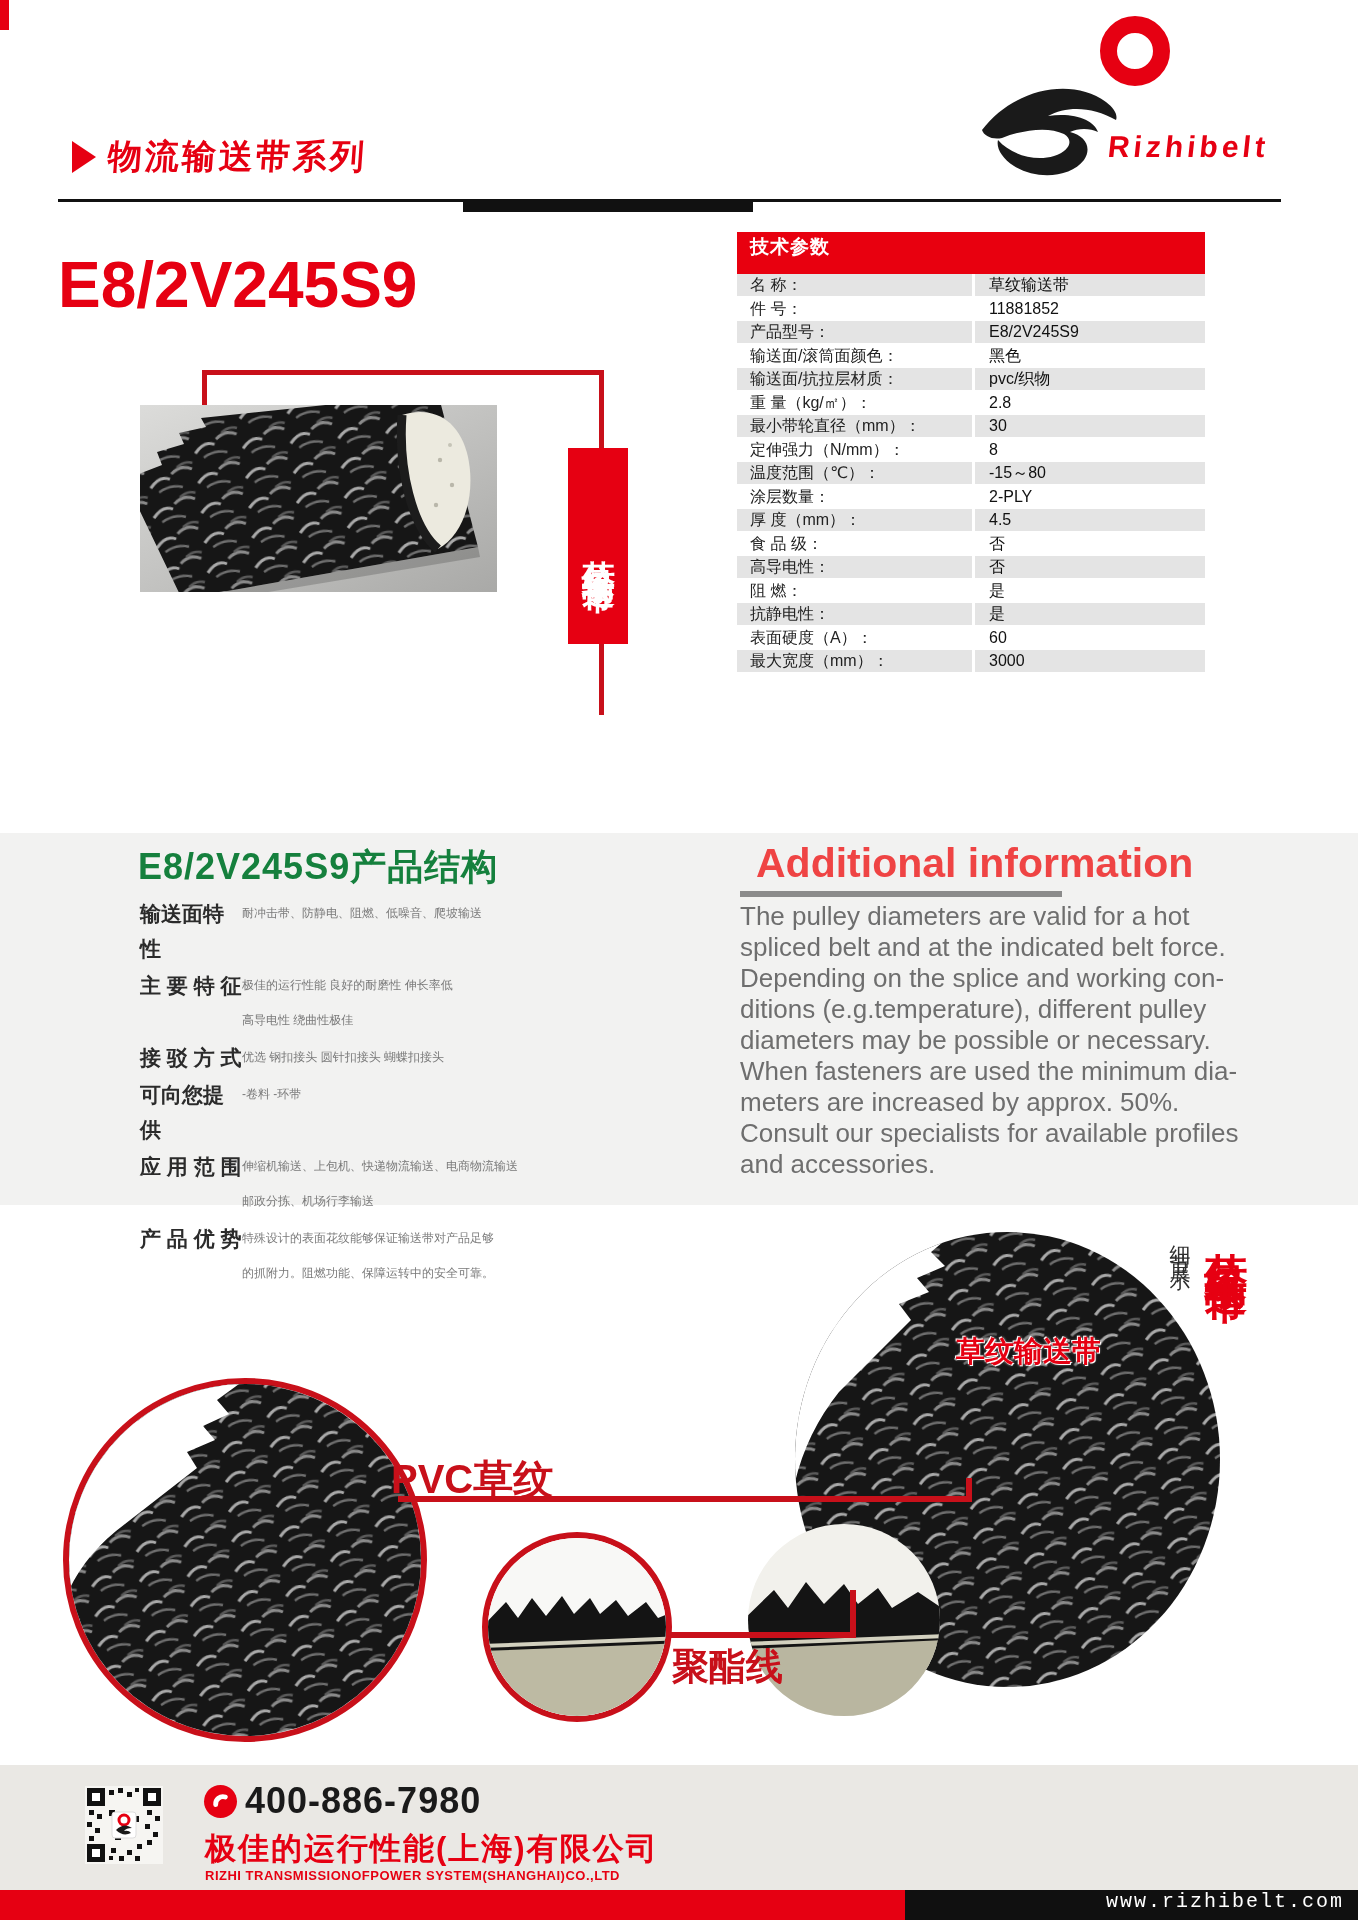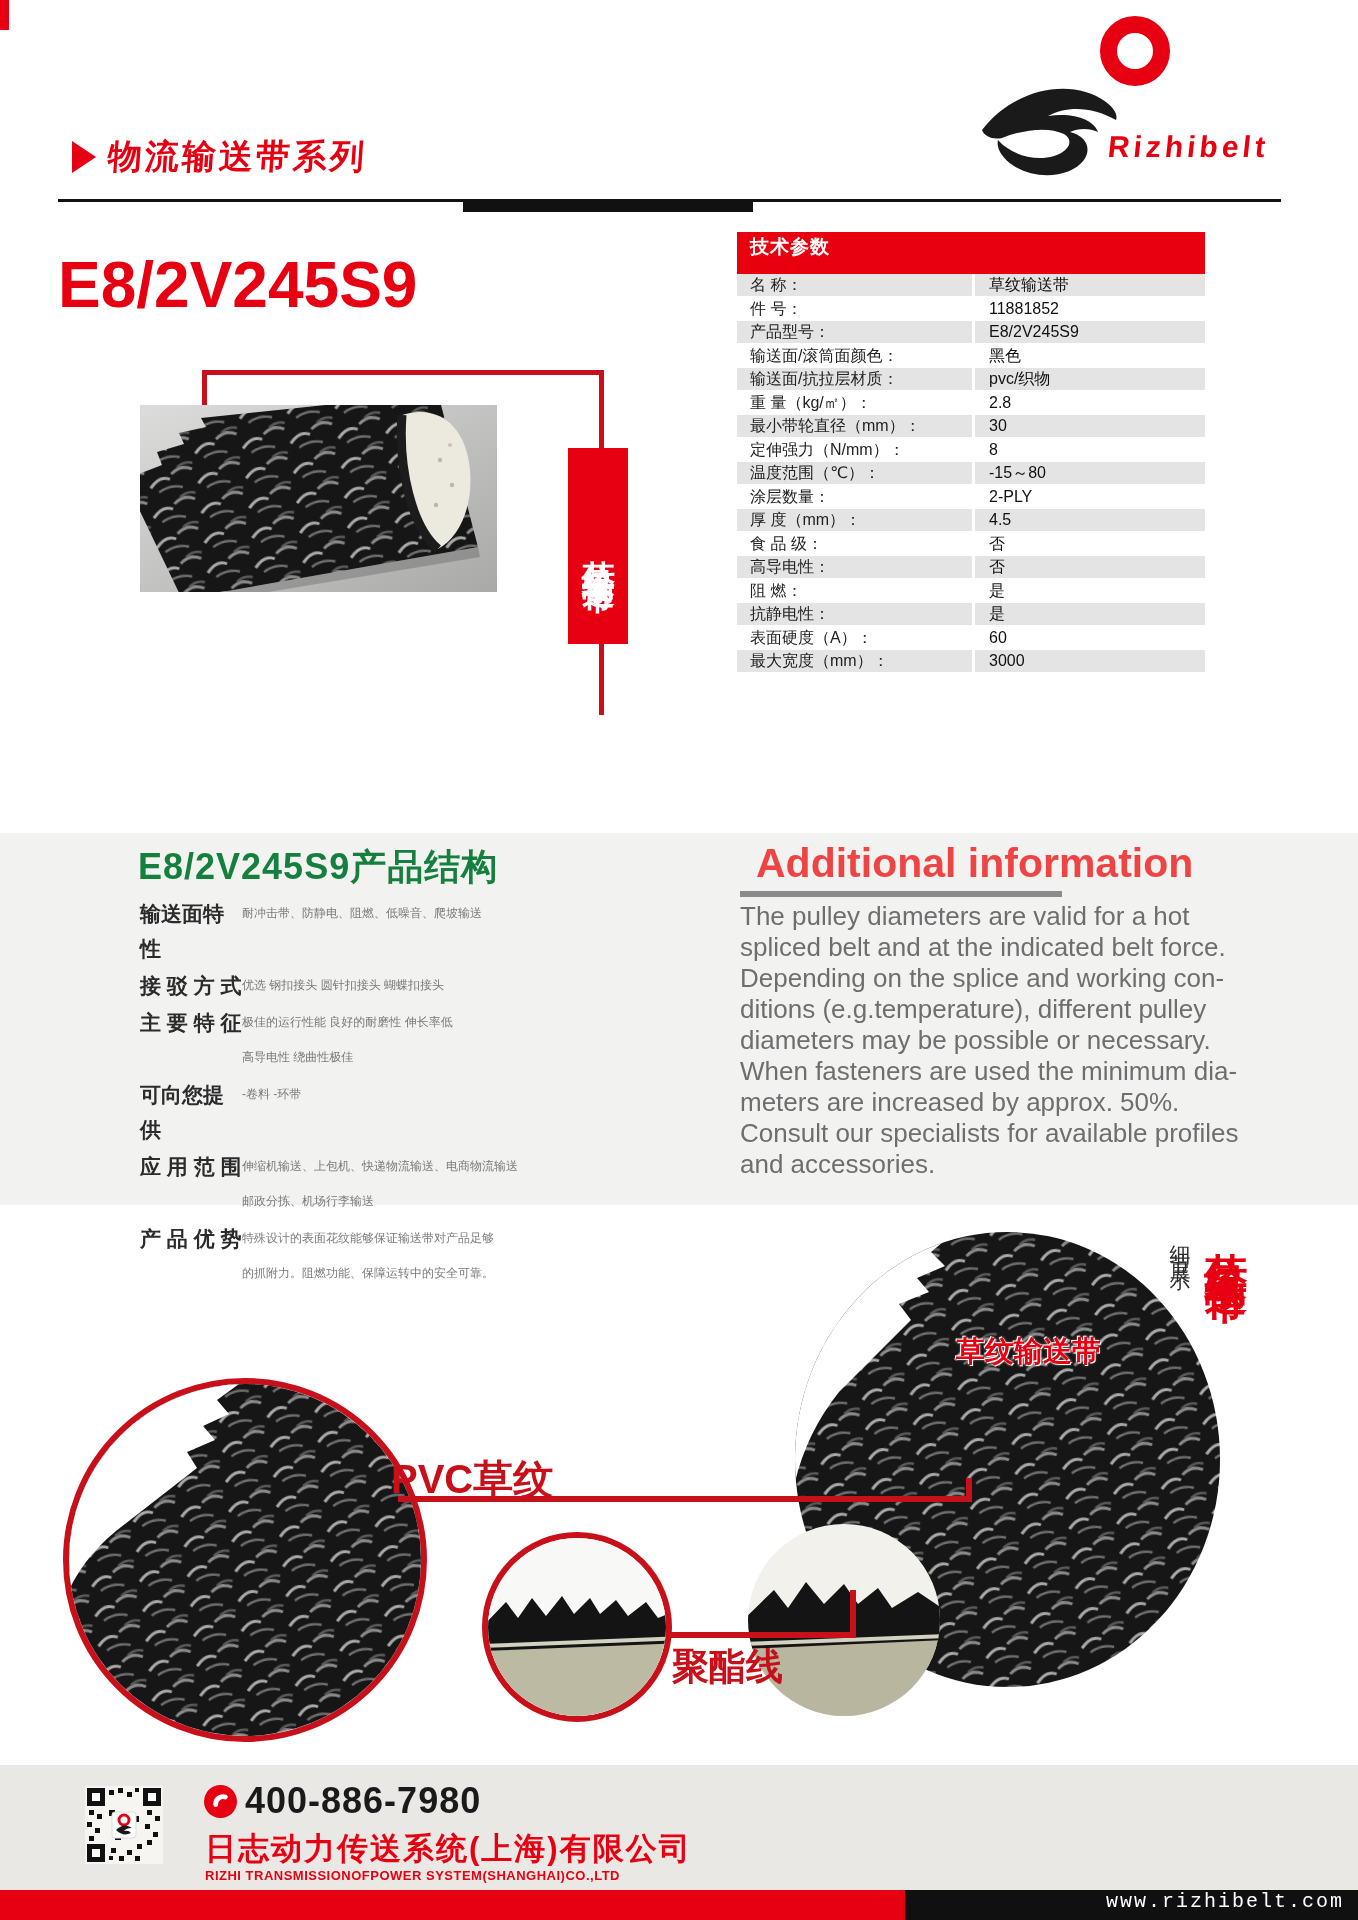--- a/index.html
+++ b/index.html
@@ -204,27 +204,27 @@
   </div>
 
   <div class="abs gray-band"></div>
   <h2 class="abs cn-heading">E8/2V245S9产品结构</h2>
   <div class="abs structure-rows">
       <div class="srow">
         <div class="slabel">输送面特性</div>
         <div class="scontent">耐冲击带、防静电、阻燃、低噪音、爬坡输送</div>
       </div>
       <div class="srow">
-        <div class="slabel">接 驳 方 式</div>
-        <div class="scontent">优选 钢扣接头 圆针扣接头 蝴蝶扣接头</div>
-      </div>
-      <div class="srow">
         <div class="slabel">主 要 特 征</div>
         <div class="scontent">极佳的运行性能    良好的耐磨性    伸长率低
 高导电性    绕曲性极佳</div>
+      </div>
+      <div class="srow">
+        <div class="slabel">接 驳 方 式</div>
+        <div class="scontent">优选 钢扣接头 圆针扣接头 蝴蝶扣接头</div>
       </div>
       <div class="srow">
         <div class="slabel">可向您提供</div>
         <div class="scontent">-卷料    -环带</div>
       </div>
       <div class="srow">
         <div class="slabel">应 用 范 围</div>
         <div class="scontent">伸缩机输送、上包机、快递物流输送、电商物流输送
 邮政分拣、机场行李输送</div>
       </div>
@@ -328,21 +328,21 @@
     <circle cx="39" cy="34" r="5" fill="none" stroke="#e60012" stroke-width="3"></circle>
     <path d="M31 44 q8 -8 16 -2 q-6 0 -8 3 q5 -1 7 2 q-8 4 -15 -3 Z" fill="#1a1a1a"></path>
   </svg>
 
   <div class="abs phone-icon">
     <svg viewBox="0 0 32 32" width="26" height="26">
       <path d="M9 14 a9 9 0 0 1 15 1" stroke="#fff" stroke-width="6" stroke-linecap="round" fill="none" transform="rotate(-42 16 16)"></path>
     </svg>
   </div>
   <div class="abs phone-number">400-886-7980</div>
-  <div class="abs company-cn">日志动力传送系统(上海)有限公司</div>
+  <div class="abs company-cn">极佳的运行性能(上海)有限公司</div>
   <div class="abs company-en">RIZHI TRANSMISSIONOFPOWER SYSTEM(SHANGHAI)CO.,LTD</div>
 
   <div class="abs bar-red"></div>
   <div class="abs bar-black">
     <span class="site-url">www.rizhibelt.com</span>
   </div>
 
 </div>
 
 </body></html>

